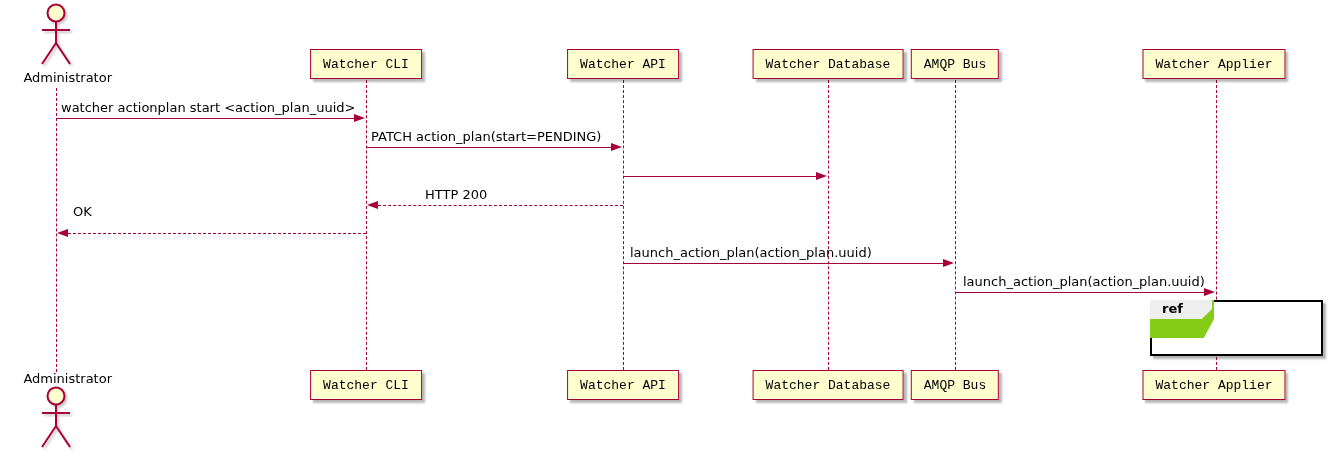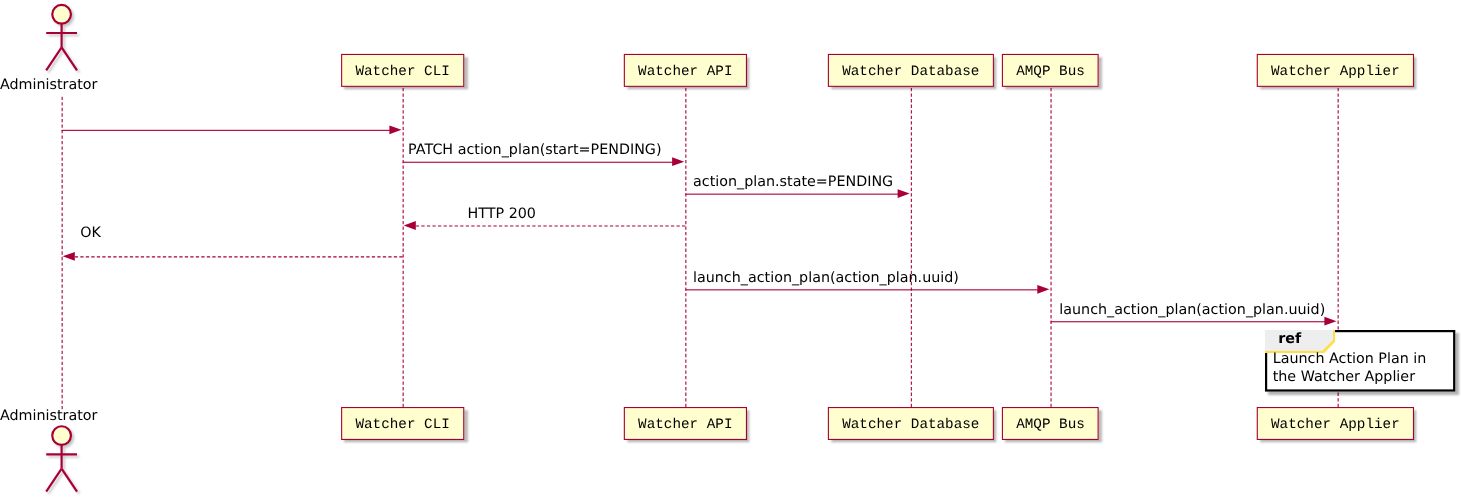--- a/index.html
+++ b/index.html
@@ -36,21 +36,21 @@
     box-shadow: 3px 3px 2px rgba(0,0,0,0.28);
     font-family: Liberation Mono, monospace;
   }
   .actor-svg {
     position: absolute;
     filter: drop-shadow(2.5px 2.5px 1px rgba(0,0,0,0.22));
   }
   .actor-label {
     position: absolute;
     width: 112px;
-    text-align: left;
+    text-align: right;
     font-size: 13px;
     white-space: nowrap;
   }
   .mlabel {
     position: absolute;
     font-size: 13px;
     white-space: nowrap;
     color: var(--txt);
   }
   .mline {
@@ -71,22 +71,22 @@
     position: absolute;
     left: 1150px; top: 300px;
     width: 173px; height: 56px;
     background: #ffffff;
     border: 2px solid #000000;
     box-shadow: 3px 3px 2px rgba(0,0,0,0.3);
   }
   .ref-tab-outer {
     position: absolute;
     left: -2px; top: -2px;
-    width: 64px; height: 21px;
-    background: #fde047;
+    width: 64px; height: 38px;
+    background: #84cc16;
     clip-path: polygon(0 0, 100% 0, 100% 50%, 84% 100%, 0 100%);
   }
   .ref-tab-inner {
     position: absolute;
     left: 0; top: 0;
     width: 62px; height: 19px;
     background: #EEEEEE;
     clip-path: polygon(0 0, 100% 0, 100% 48%, 83.5% 100%, 0 100%);
   }
   .ref-tab-label {
@@ -124,28 +124,28 @@
     <line x1="35" y1="41" x2="49" y2="62" stroke="#A80036" stroke-width="2"></line>
   </svg>
   <div class="actor-label" style="left:0px; top:70px;">Administrator</div>
 
   <div class="pbox" style="left:366px; top:49px;">Watcher CLI</div>
   <div class="pbox" style="left:623px; top:49px;">Watcher API</div>
   <div class="pbox" style="left:828px; top:49px;">Watcher Database</div>
   <div class="pbox" style="left:955px; top:49px;">AMQP Bus</div>
   <div class="pbox" style="left:1214px; top:49px;">Watcher Applier</div>
 
+  <div class="mlabel" style="left:61px; top:100px;">watcher actionplan start &lt;action_plan_uuid&gt;</div>
   <div class="mline" style="left:56px; top:118px; width:299px;"></div>
   <div class="head-r" style="left:354px; top:114px;"></div>
 
   <div class="mlabel" style="left:371px; top:129px;">PATCH action_plan(start=PENDING)</div>
   <div class="mline" style="left:366px; top:147px; width:246px;"></div>
   <div class="head-r" style="left:611px; top:143px;"></div>
 
-  <div class="mlabel" style="left:630px; top:158px;">action_plan.state=PENDING</div>
   <div class="mline" style="left:623px; top:176px; width:194px;"></div>
   <div class="head-r" style="left:816px; top:172px;"></div>
 
   <div class="mlabel" style="left:385px; top:187px;margin-left:40px;">HTTP 200</div>
   <div class="mline dashed" style="left:378px; top:205px; width:245px;"></div>
   <div class="head-l" style="left:367px; top:201px;"></div>
 
   <div class="mlabel" style="left:73px; top:204px;">OK</div>
   <div class="mline dashed" style="left:68px; top:233px; width:298px;"></div>
   <div class="head-l" style="left:57px; top:229px;"></div>
@@ -156,21 +156,20 @@
 
   <div class="mlabel" style="left:963px; top:274px;">launch_action_plan(action_plan.uuid)</div>
   <div class="mline" style="left:955px; top:292px; width:250px;"></div>
   <div class="head-r" style="left:1204px; top:288px;"></div>
 
   <div class="refbox">
     <div class="ref-tab-outer">
       <div class="ref-tab-inner"></div>
       <div class="ref-tab-label">ref</div>
     </div>
-    <div class="ref-body">Launch Action Plan in the Watcher Applier</div>
   </div>
 
   <div class="pbox" style="left:366px; top:370px;">Watcher CLI</div>
   <div class="pbox" style="left:623px; top:370px;">Watcher API</div>
   <div class="pbox" style="left:828px; top:370px;">Watcher Database</div>
   <div class="pbox" style="left:955px; top:370px;">AMQP Bus</div>
   <div class="pbox" style="left:1214px; top:370px;">Watcher Applier</div>
 
   <div class="actor-label" style="left:0px; top:371px;">Administrator</div>
   <svg class="actor-svg" style="left:21px; top:385px;" width="70" height="66" viewBox="0 0 70 66">

